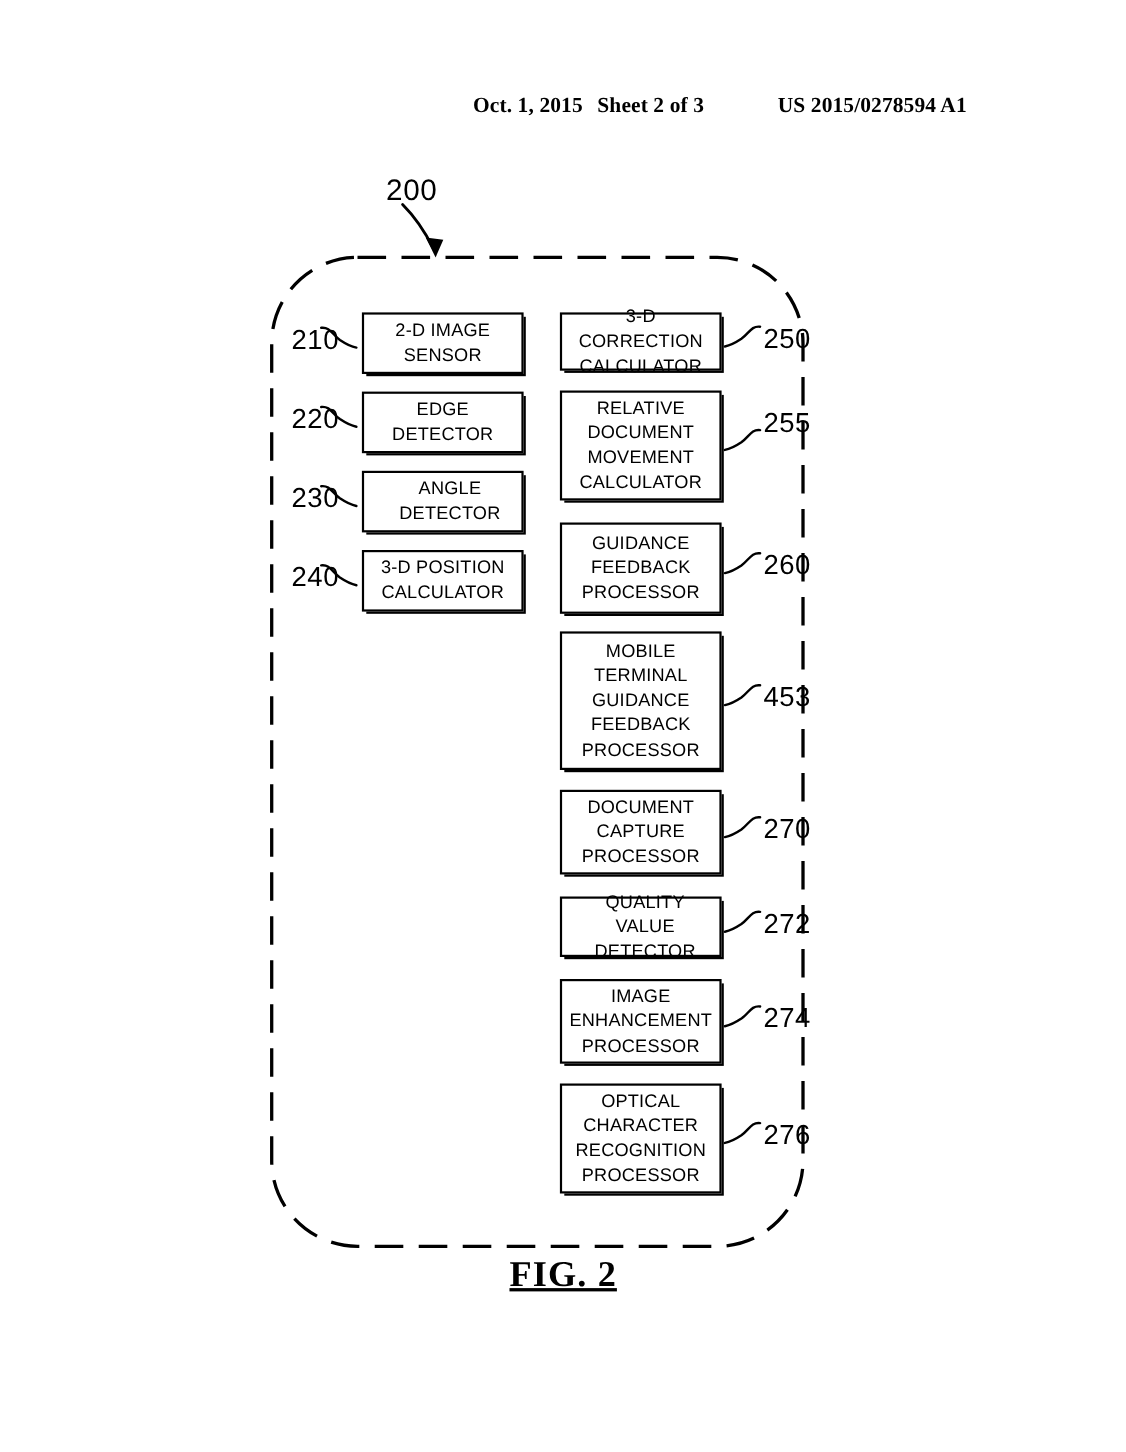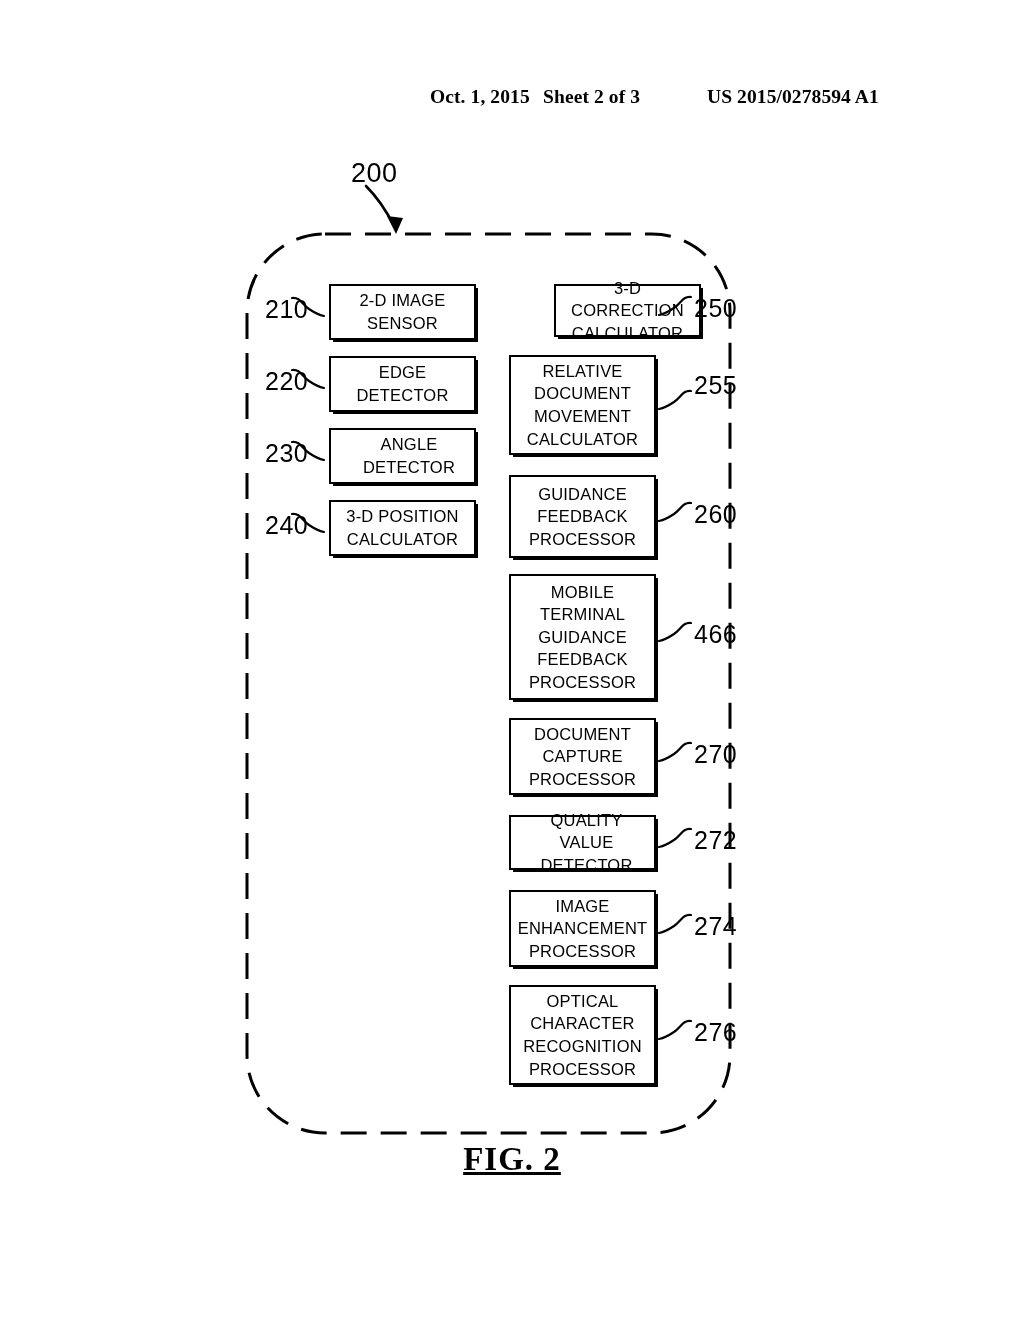--- a/index.html
+++ b/index.html
@@ -161,21 +161,21 @@
     <div class="block" style="left: 329px; top: 500px; width: 147px; height: 56px;">
       <div>
         <span>3-D POSITION</span>
         <span>CALCULATOR</span>
       </div>
     </div>
     <div class="refnum" style="top: 511px; left: 265px;">240</div>
     <svg class="leader" viewBox="0 0 34 26" style="top: 510px; left: 291px;">
       <path d="M 1 4 C 9 3, 11 10, 18 15 C 24 19, 28 21, 33 22" stroke="#000" stroke-width="2.2" fill="none" stroke-linecap="round"></path>
     </svg>
-    <div class="block" style="left: 509px; top: 284px; width: 147px; height: 53px; margin-left: 45px;">
+    <div class="block" style="left: 509px; top: 284px; width: 147px; height: 53px;">
       <div>
         <span>3-D CORRECTION</span>
         <span>CALCULATOR</span>
       </div>
     </div>
     <div class="refnum" style="top: 293.5px; left: 694px;">250</div>
     <svg class="leader" viewBox="0 0 34 26" style="top: 292.5px; left: 658px;">
       <path d="M 33 4 C 25 3, 23 10, 16 15 C 10 19, 6 21, 1 22" stroke="#000" stroke-width="2.2" fill="none" stroke-linecap="round"></path>
     </svg>
     <div class="block" style="left: 509px; top: 355px; width: 147px; height: 100px;">
@@ -203,21 +203,21 @@
     </svg>
     <div class="block" style="left: 509px; top: 574px; width: 147px; height: 126px; text-align: center;">
       <div>
         <span>MOBILE</span>
         <span>TERMINAL</span>
         <span>GUIDANCE</span>
         <span>FEEDBACK</span>
         <span>PROCESSOR</span>
       </div>
     </div>
-    <div class="refnum" style="top: 620px; left: 694px;">466</div>
+    <div class="refnum" style="top: 620px; left: 694px;">453</div>
     <svg class="leader" viewBox="0 0 34 26" style="top: 619px; left: 658px;">
       <path d="M 33 4 C 25 3, 23 10, 16 15 C 10 19, 6 21, 1 22" stroke="#000" stroke-width="2.2" fill="none" stroke-linecap="round"></path>
     </svg>
     <div class="block" style="left: 509px; top: 718px; width: 147px; height: 77px;">
       <div>
         <span>DOCUMENT</span>
         <span>CAPTURE</span>
         <span>PROCESSOR</span>
       </div>
     </div>

